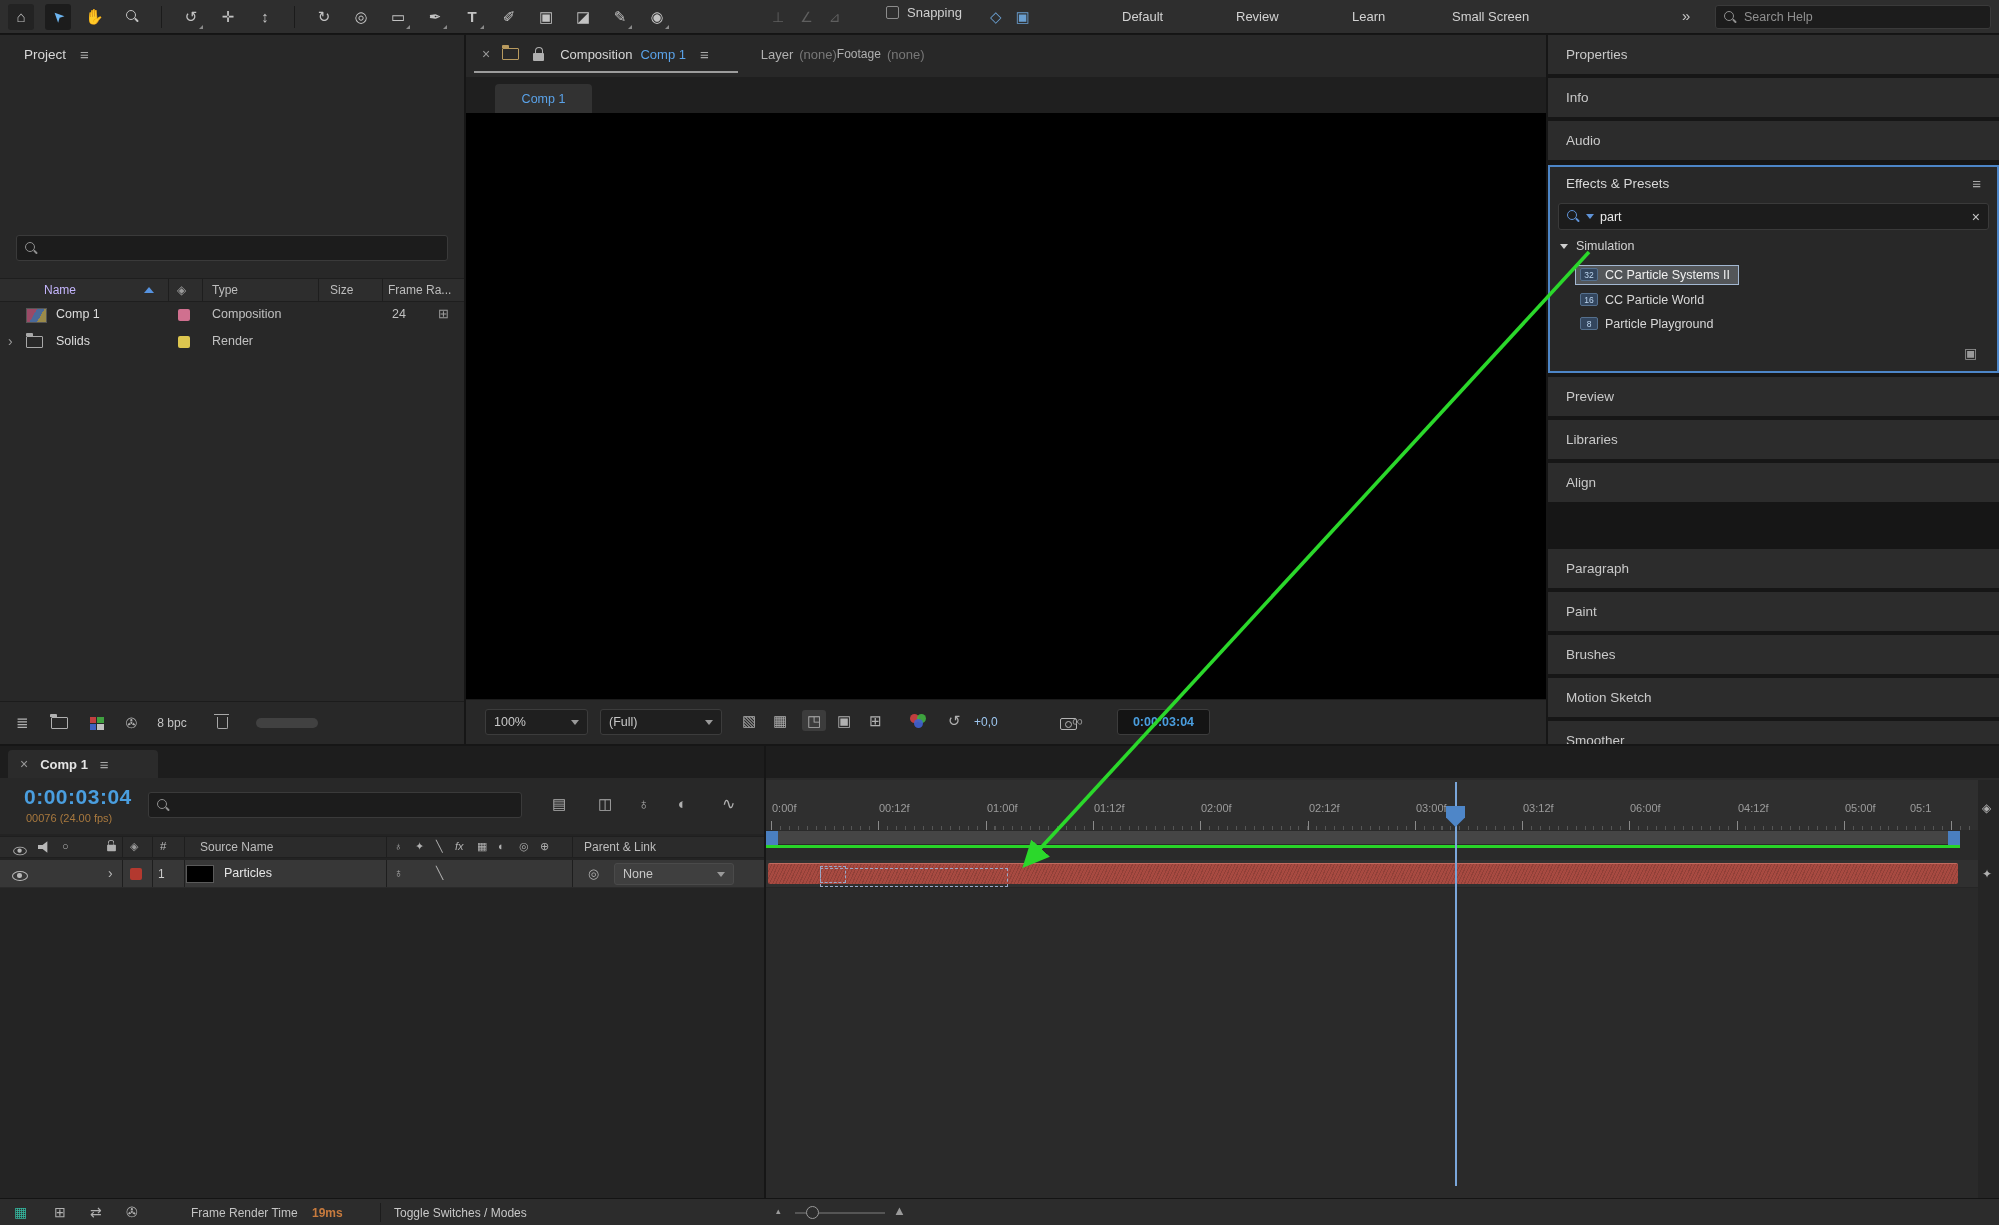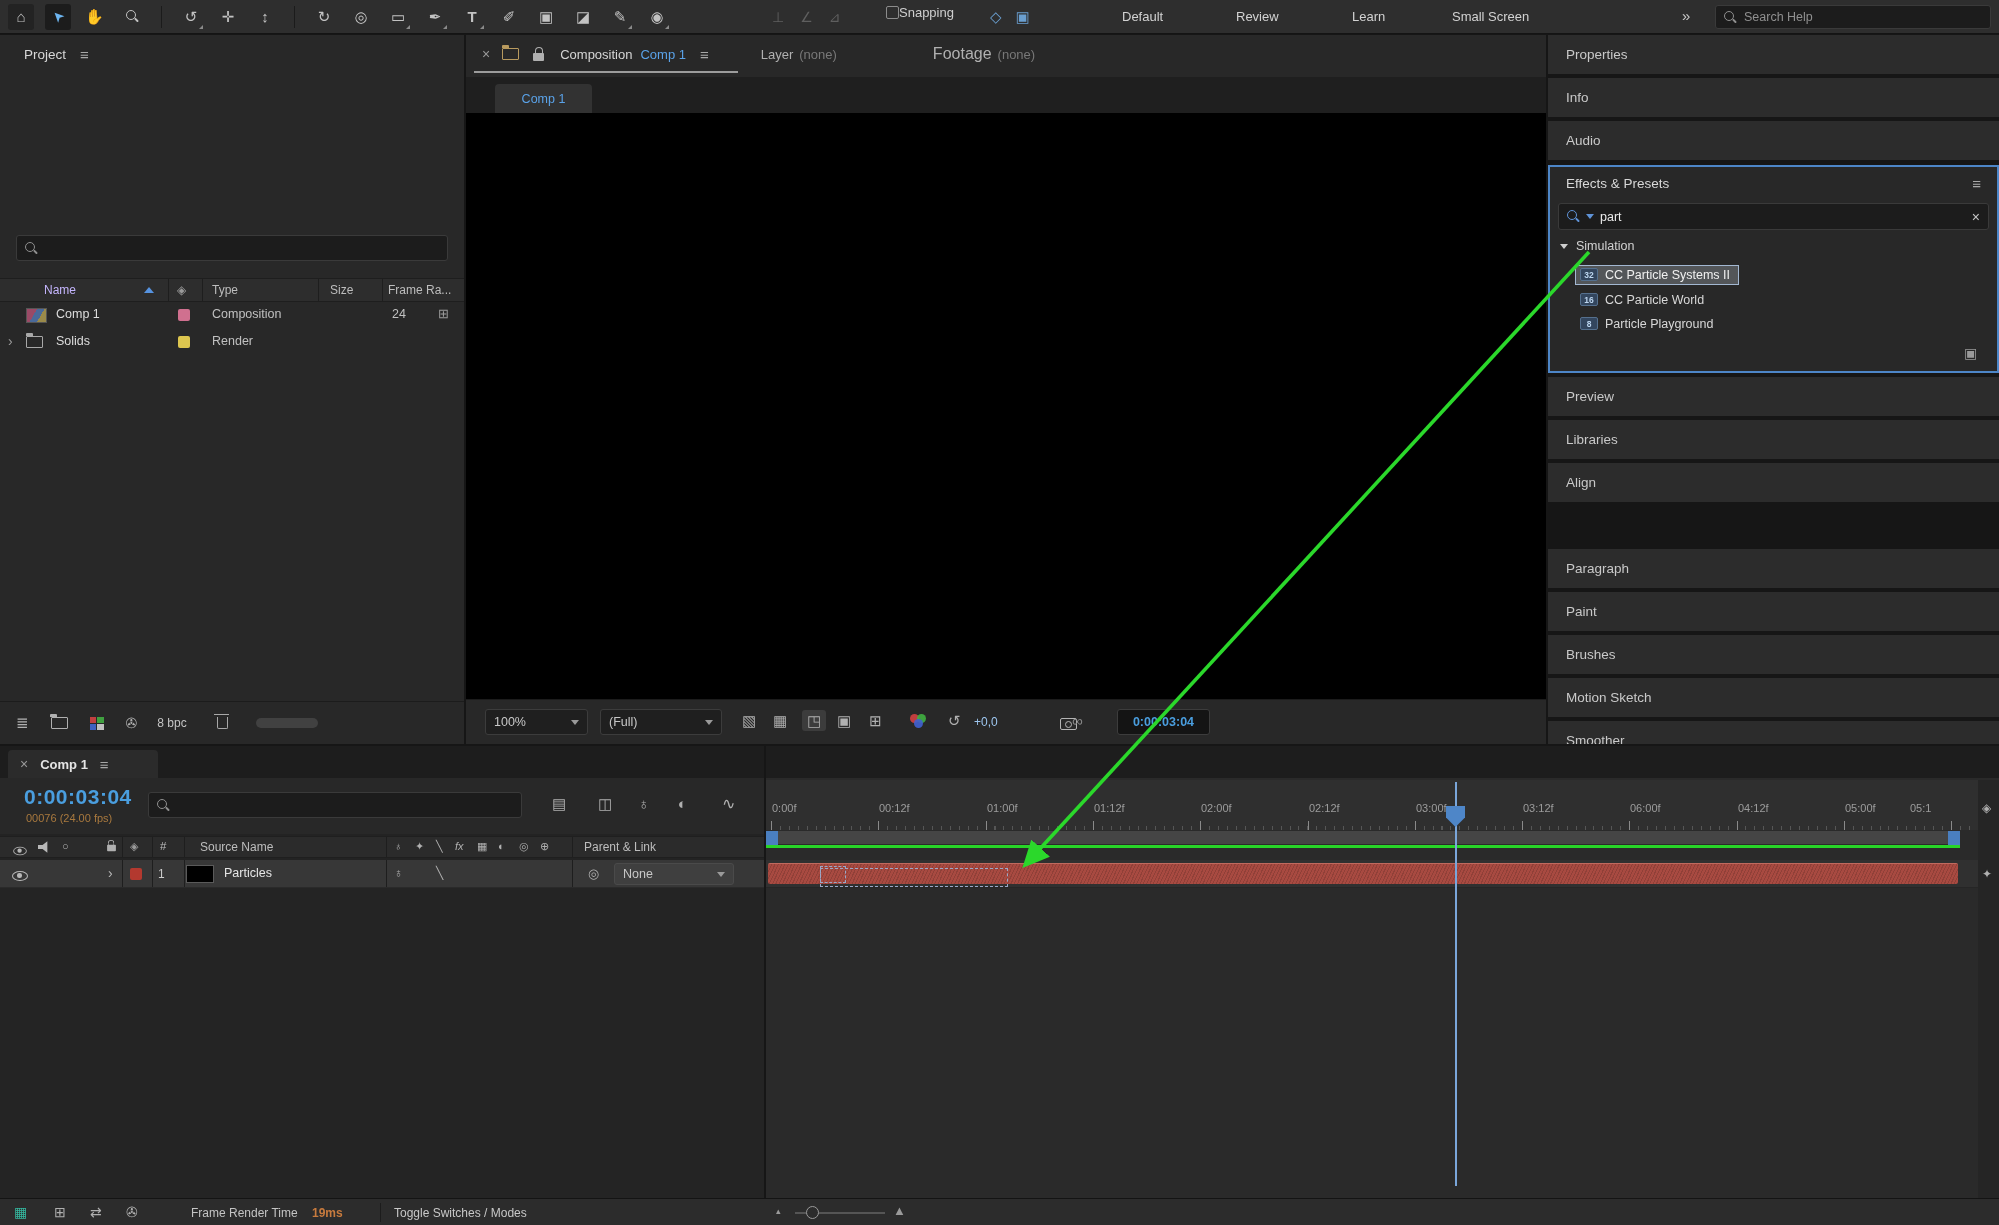--- a/index.html
+++ b/index.html
@@ -24,21 +24,21 @@
   .i-speaker{width:12px;height:12px;background:#b8b8b8;clip-path:polygon(0 33%,38% 33%,78% 2%,78% 98%,38% 67%,0 67%);display:inline-block}
   .i-lock{position:relative;width:11px;height:8px;background:#b0b0b0;border-radius:1px;display:inline-block;margin-top:6px}
   .i-lock::before{content:"";position:absolute;left:1.4px;top:-6px;width:6px;height:6px;border:1.6px solid #b0b0b0;border-bottom:none;border-radius:4px 4px 0 0}
   .i-folder{position:relative;width:17px;height:12px;border:1.5px solid currentColor;border-radius:1px;display:inline-block}
   .i-folder::before{content:"";position:absolute;left:-1.5px;top:-4px;width:7px;height:2.5px;background:currentColor;border-radius:1px 1px 0 0}
   .i-trash{position:relative;width:11px;height:12px;border:1.5px solid #a8a8a8;border-top:none;border-radius:0 0 2px 2px;display:inline-block}
   .i-trash::before{content:"";position:absolute;left:-3.5px;top:-3.5px;width:15px;height:1.8px;background:#a8a8a8}
   .i-cam{position:relative;width:17px;height:12px;border:1.5px solid #b4b4b4;border-radius:2px;display:inline-block}
   .i-cam::after{content:"";position:absolute;left:4px;top:1.6px;width:5px;height:5px;border:1.5px solid #b4b4b4;border-radius:50%}
   .checkbox{width:13px;height:13px;border:1px solid #8c8c8c;border-radius:2px;background:transparent;flex:none}
-  .fx-badge{display:inline-flex;align-items:center;justify-content:center;width:18px;height:13px;background:#33465e;border:1px solid #55708e;border-radius:2px;color:#bcd6f0;font-size:8.5px;font-weight:bold;flex:none}
+  .fx-badge{display:inline-flex;align-items:center;justify-content:center;width:18px;height:13px;background:#33465e;border:1px solid #55708e;border-radius:2px;color:#bcd6f0;font-size:8.5px;font-weight:normal;flex:none}
   .strip{position:absolute;left:0;width:451px;height:39px;background:#2c2c2c;display:flex;align-items:center;padding-left:18px;font-size:13.5px;color:#c9c9c9}
   .dd{background:#1f1f1f;border:1px solid #3c3c3c;border-radius:3px;display:flex;align-items:center;justify-content:space-between;padding:0 8px;color:#c8c8c8;font-size:12.5px}
   .searchbox{background:#1c1c1c;border:1px solid #3a3a3a;border-radius:3px;display:flex;align-items:center;gap:7px;padding:0 8px;color:#8f8f8f}
   .col-div{position:absolute;top:0;bottom:0;width:1px;background:#1e1e1e}
   .label-sq{width:12px;height:12px;border-radius:2px;display:inline-block;flex:none}
   .comp-thumb{width:21px;height:15px;border:1px solid #555;background:linear-gradient(120deg,#9a4a66 0 38%,#4a6a9a 38% 66%,#9a8a4a 66%);display:inline-block;flex:none}
   .ic{line-height:1;text-align:center;color:#b0b0b0}
   .ruler{position:absolute;overflow:hidden;background:#2f2f2f}
   .ruler::before{content:"";position:absolute;left:5px;right:0;bottom:0;height:4px;background:repeating-linear-gradient(90deg,#565656 0 1px,transparent 1px 8.94px)}
   .ruler::after{content:"";position:absolute;left:5px;right:0;bottom:0;height:9px;background:repeating-linear-gradient(90deg,#8a8a8a 0 1px,transparent 1px 107.3px)}
@@ -116,21 +116,21 @@
         <span>◉</span>
       </div>
   </div>
 
   <div class="abs flex" style="left:772px;top:0;height:34px;gap:16px;color:#5f5f5f;font-size:14px">
     <span>⊥</span>
     <span>∠</span>
     <span>⊿</span>
   </div>
 
-  <div class="abs flex" style="left:886px;top:0;height:24px;gap:0">
+  <div class="abs flex" style="left:886px;top:0;height:24px;gap:8px">
     <span class="checkbox"></span>
     <span style="color:#cfcfcf">Snapping</span>
   </div>
   <div class="abs flex" style="left:990px;top:0;height:34px;gap:14px;color:#6a9fd0;font-size:15px">
     <span>◇</span>
     <span>▣</span>
   </div>
 
   <span class="abs" style="left:1122px;top:9px;color:#d2d2d2">Default</span>
   <span class="abs" style="left:1236px;top:9px;color:#d2d2d2">Review</span>
@@ -202,21 +202,21 @@
   <div class="panel" style="left:466px;top:35px;width:1080px;height:709px">
     <div class="abs flex" style="left:0;top:0;width:1080px;height:38px">
       <span style="margin-left:16px;color:#9a9a9a;font-size:14px">×</span>
       <span class="i-folder" style="margin-left:12px;color:#b89a5e"></span>
       <span class="i-lock" style="margin-left:14px"></span>
       <span style="margin-left:16px;color:#d6d6d6;font-size:13px">Composition</span>
       <span style="margin-left:8px;color:#5aa2e8;font-size:13px">Comp 1</span>
       <span style="margin-left:14px;color:#a8a8a8;font-size:15px">≡</span>
       <span style="margin-left:52px;color:#b0b0b0;font-size:13px">Layer</span>
       <span style="margin-left:6px;color:#787878;font-size:13px">(none)</span>
-      <span style="margin-left:96px;color:#b0b0b0;font-size:16px">Footage</span>
+      <span style="color:#b0b0b0;font-size:12px">Footage</span>
       <span style="margin-left:6px;color:#787878;font-size:13px">(none)</span>
     </div>
     <div class="abs" style="left:8px;top:36px;width:264px;height:2px;background:#9c9c9c"></div>
 
     <div class="abs" style="left:0;top:42px;width:1080px;height:36px;background:#1f1f1f">
       <div class="abs flex" style="left:29px;top:7px;width:97px;height:29px;background:#323232;border-radius:4px 4px 0 0;justify-content:center">
         <span style="color:#5aa2e8;font-size:12.5px">Comp 1</span>
       </div>
     </div>
 

